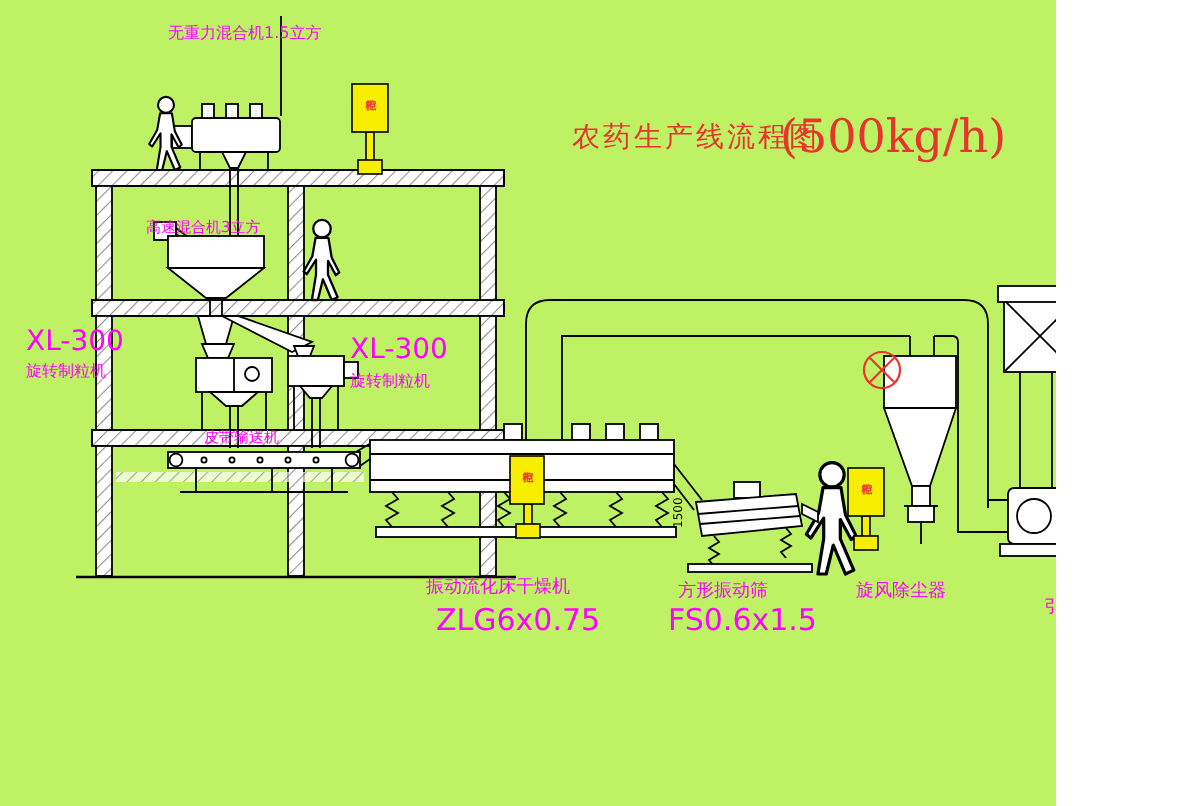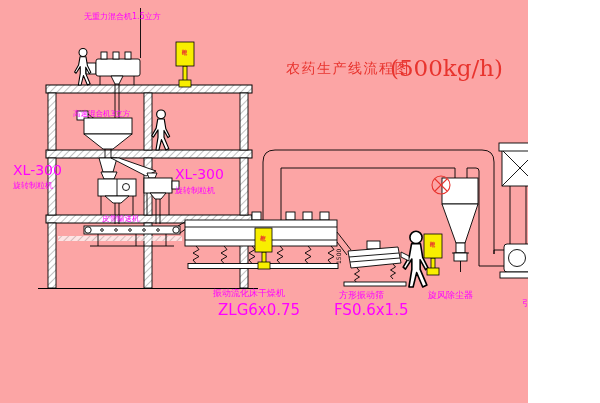--- a/index.html
+++ b/index.html
@@ -1,16 +1,16 @@
 <!DOCTYPE html>
 <html><head>
 <meta charset="utf-8">
 <style>
   html,body{margin:0;padding:0;background:#ffffff;}
-  .stage{position:relative;width:528px;height:403px;background:#fca5a5;overflow:hidden;}
+  .stage{position:relative;width:528px;height:403px;background:#bef264;overflow:hidden;}
   svg text{font-family:"DejaVu Sans",sans-serif;}
   .m{fill:#ff00ff;}
   .r{fill:#e8342e;}
   .serif{font-family:"DejaVu Serif",serif;}
   .ln{stroke:#000;stroke-width:0.9;fill:none;}
   .lnw{stroke:#000;stroke-width:0.9;fill:#ffffff;}
   .yel{fill:#f8ee00;stroke:#000;stroke-width:0.8;}
   .redln{stroke:#e8342e;stroke-width:1.1;fill:none;}
   .vtxt{writing-mode:vertical-rl;text-orientation:upright;}
 </style>

